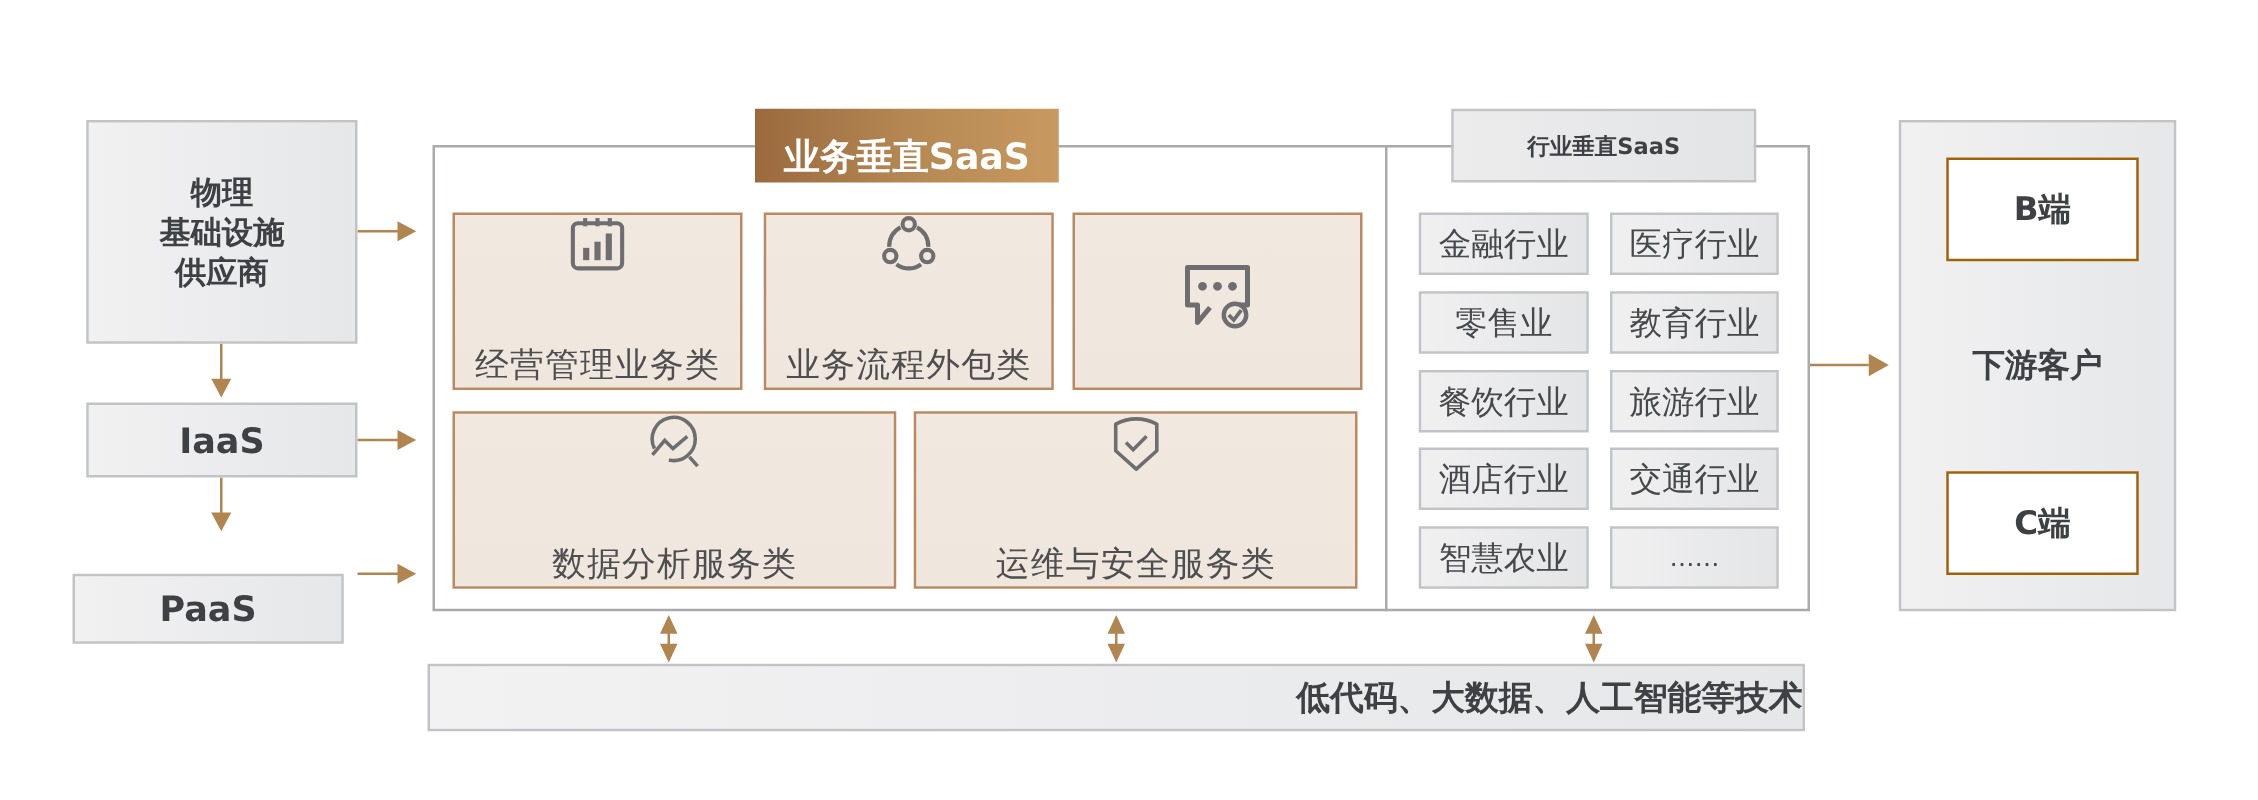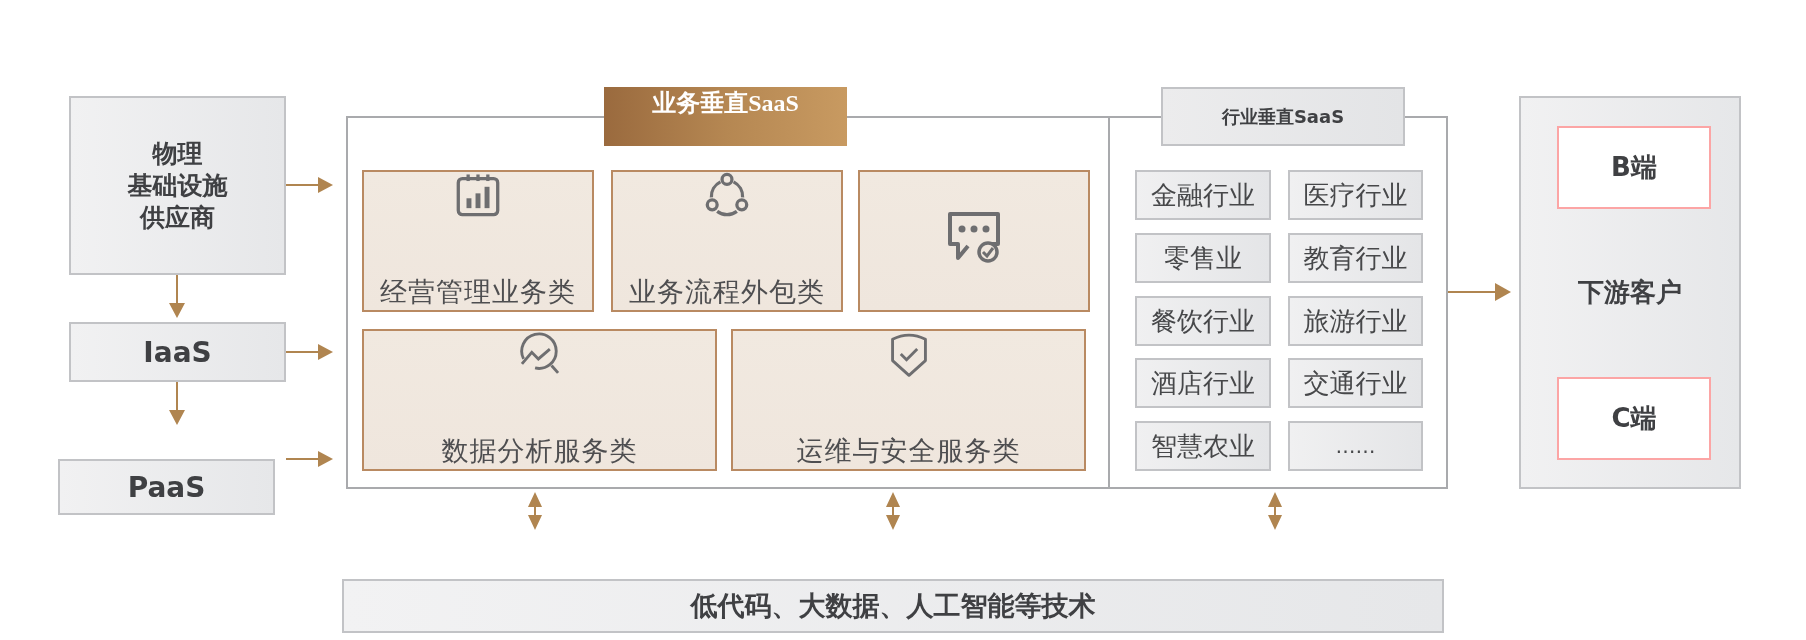--- a/index.html
+++ b/index.html
@@ -8,38 +8,38 @@
   .abs { position:absolute; box-sizing:border-box; }
   .grey-box { background:linear-gradient(90deg,#f1f1f2 0%,#e6e7e9 100%);
               border:2px solid #c2c3c6; display:flex; align-items:center;
               justify-content:center; text-align:center; }
   .bold-label { font-weight:bold; color:#3f4043; }
   .infra-title { font-size:25px; line-height:32px; }
   .layer-label { font-size:28px; }
   .frame { border:2px solid #a9aaad; background:#fff; }
   .divider { background:#a9aaad; width:2px; }
   .badge-gold { background:linear-gradient(90deg,#9a6a3e 0%,#b58752 50%,#c89a61 100%);
-                color:#ffffff; font-weight:bold; font-size:24px;
-                display:flex; align-items:flex-start; justify-content:center;font-family:Liberation Serif, serif; }
+                color:#ffffff; font-weight:bold; font-size:29px;
+                display:flex; align-items:flex-end; justify-content:center; }
   .badge-grey { background:linear-gradient(90deg,#ececed 0%,#e3e4e6 100%);
                 border:2px solid #c2c3c6; color:#3f4043; font-weight:bold; font-size:18px;
                 display:flex; align-items:center; justify-content:center; }
   .card { background:linear-gradient(180deg,#f1e9e0 0%,#efe6dd 100%);
           border:2px solid #b98a62; display:flex; flex-direction:column;
           align-items:center; justify-content:center; }
   .card .icon { width:56px; height:56px; margin-bottom:10px; }
   .card .label { font-size:27px; color:#4e4e50; letter-spacing:1px;margin-top:46px; }
   .ind { background:linear-gradient(90deg,#f0f0f1 0%,#e4e5e7 100%);
          border:2px solid #c2c3c6; display:flex; align-items:center; justify-content:center;
          font-size:26px; color:#47484a; }
-  .white-box { background:#fff; border:2px solid #fca5a5; display:flex;
+  .white-box { background:#fff; border:2px solid #a16207; display:flex;
                align-items:center; justify-content:center; font-size:26px; }
   .tech-bar { background:linear-gradient(90deg,#f2f2f3 0%,#e6e7e9 100%);
               border:2px solid #c2c3c6; display:flex; align-items:center;
-              justify-content:center; font-size:27px; font-weight:bold; color:#3f4043;margin-top:48px; }
+              justify-content:flex-end; font-size:27px; font-weight:bold; color:#3f4043; }
   svg { display:block; }
 </style>
 </head>
 <body>
 
 <svg class="abs" style="left:0;top:0;" width="1806" height="640">
   <defs>
     <marker id="ah" markerWidth="10" markerHeight="10" refX="8" refY="5" orient="auto" markerUnits="userSpaceOnUse">
       <path d="M0,0 L10,5 L0,10 Z" fill="#b08550"></path>
     </marker>

